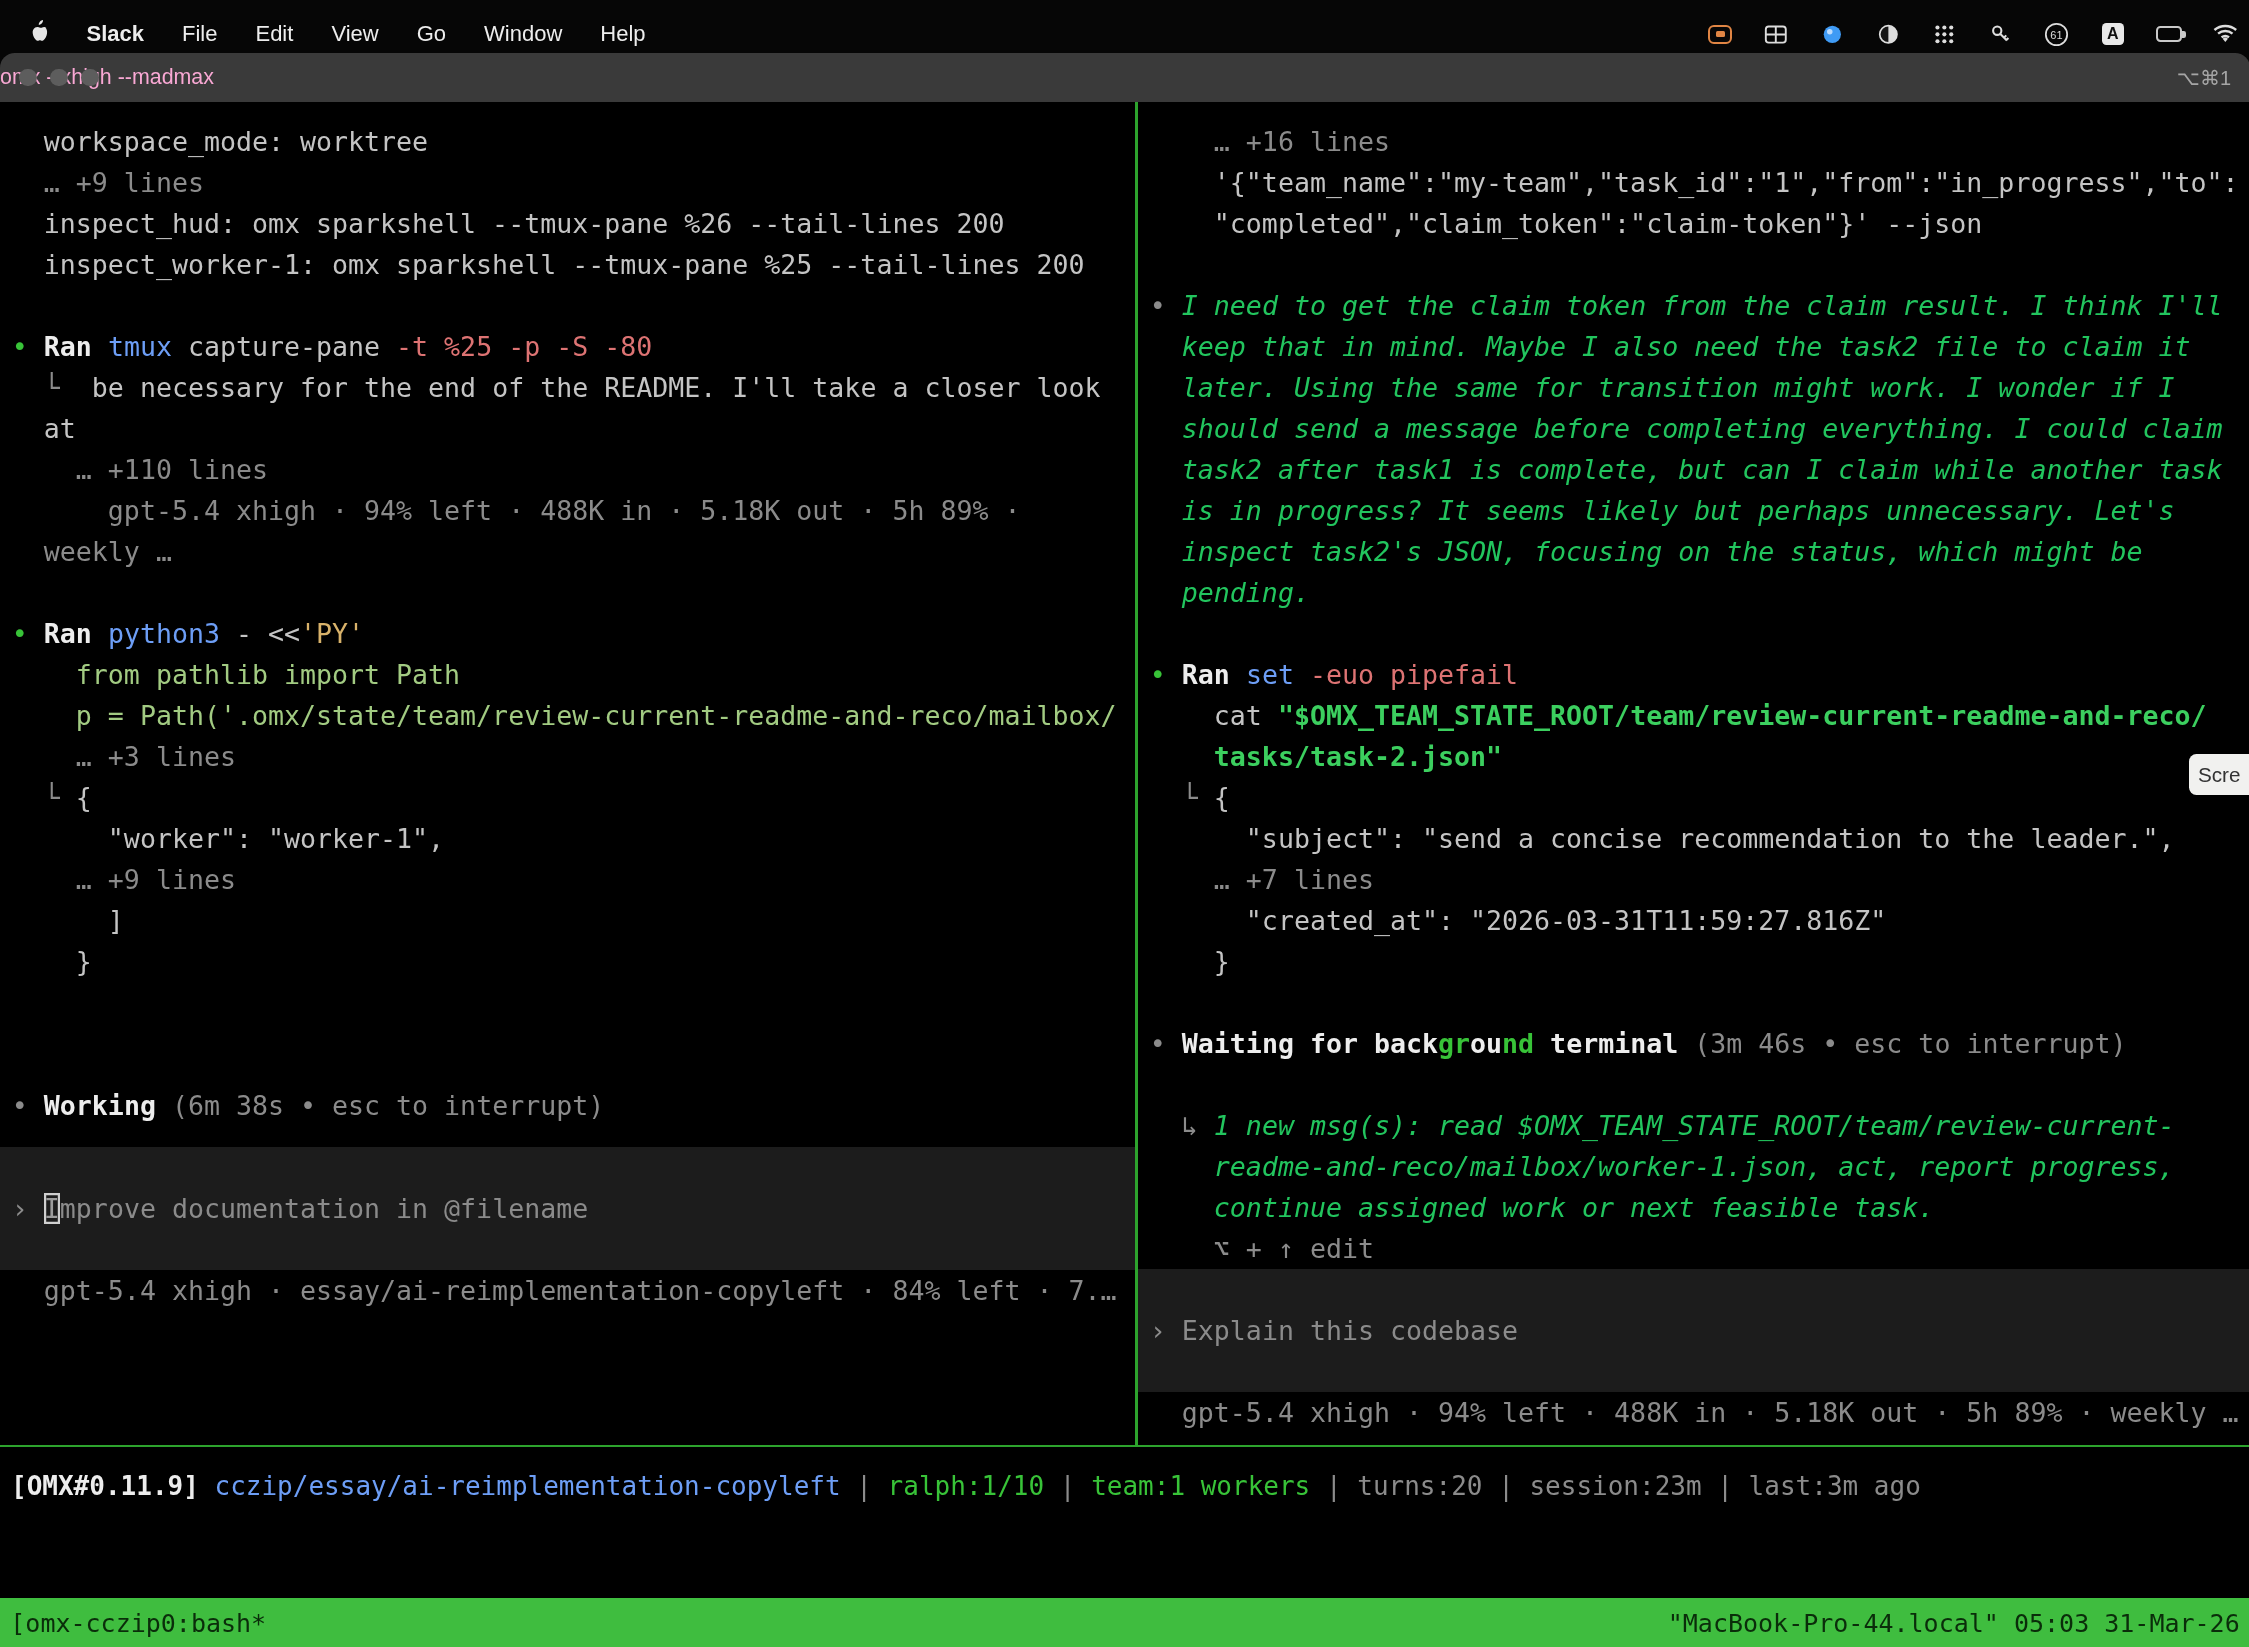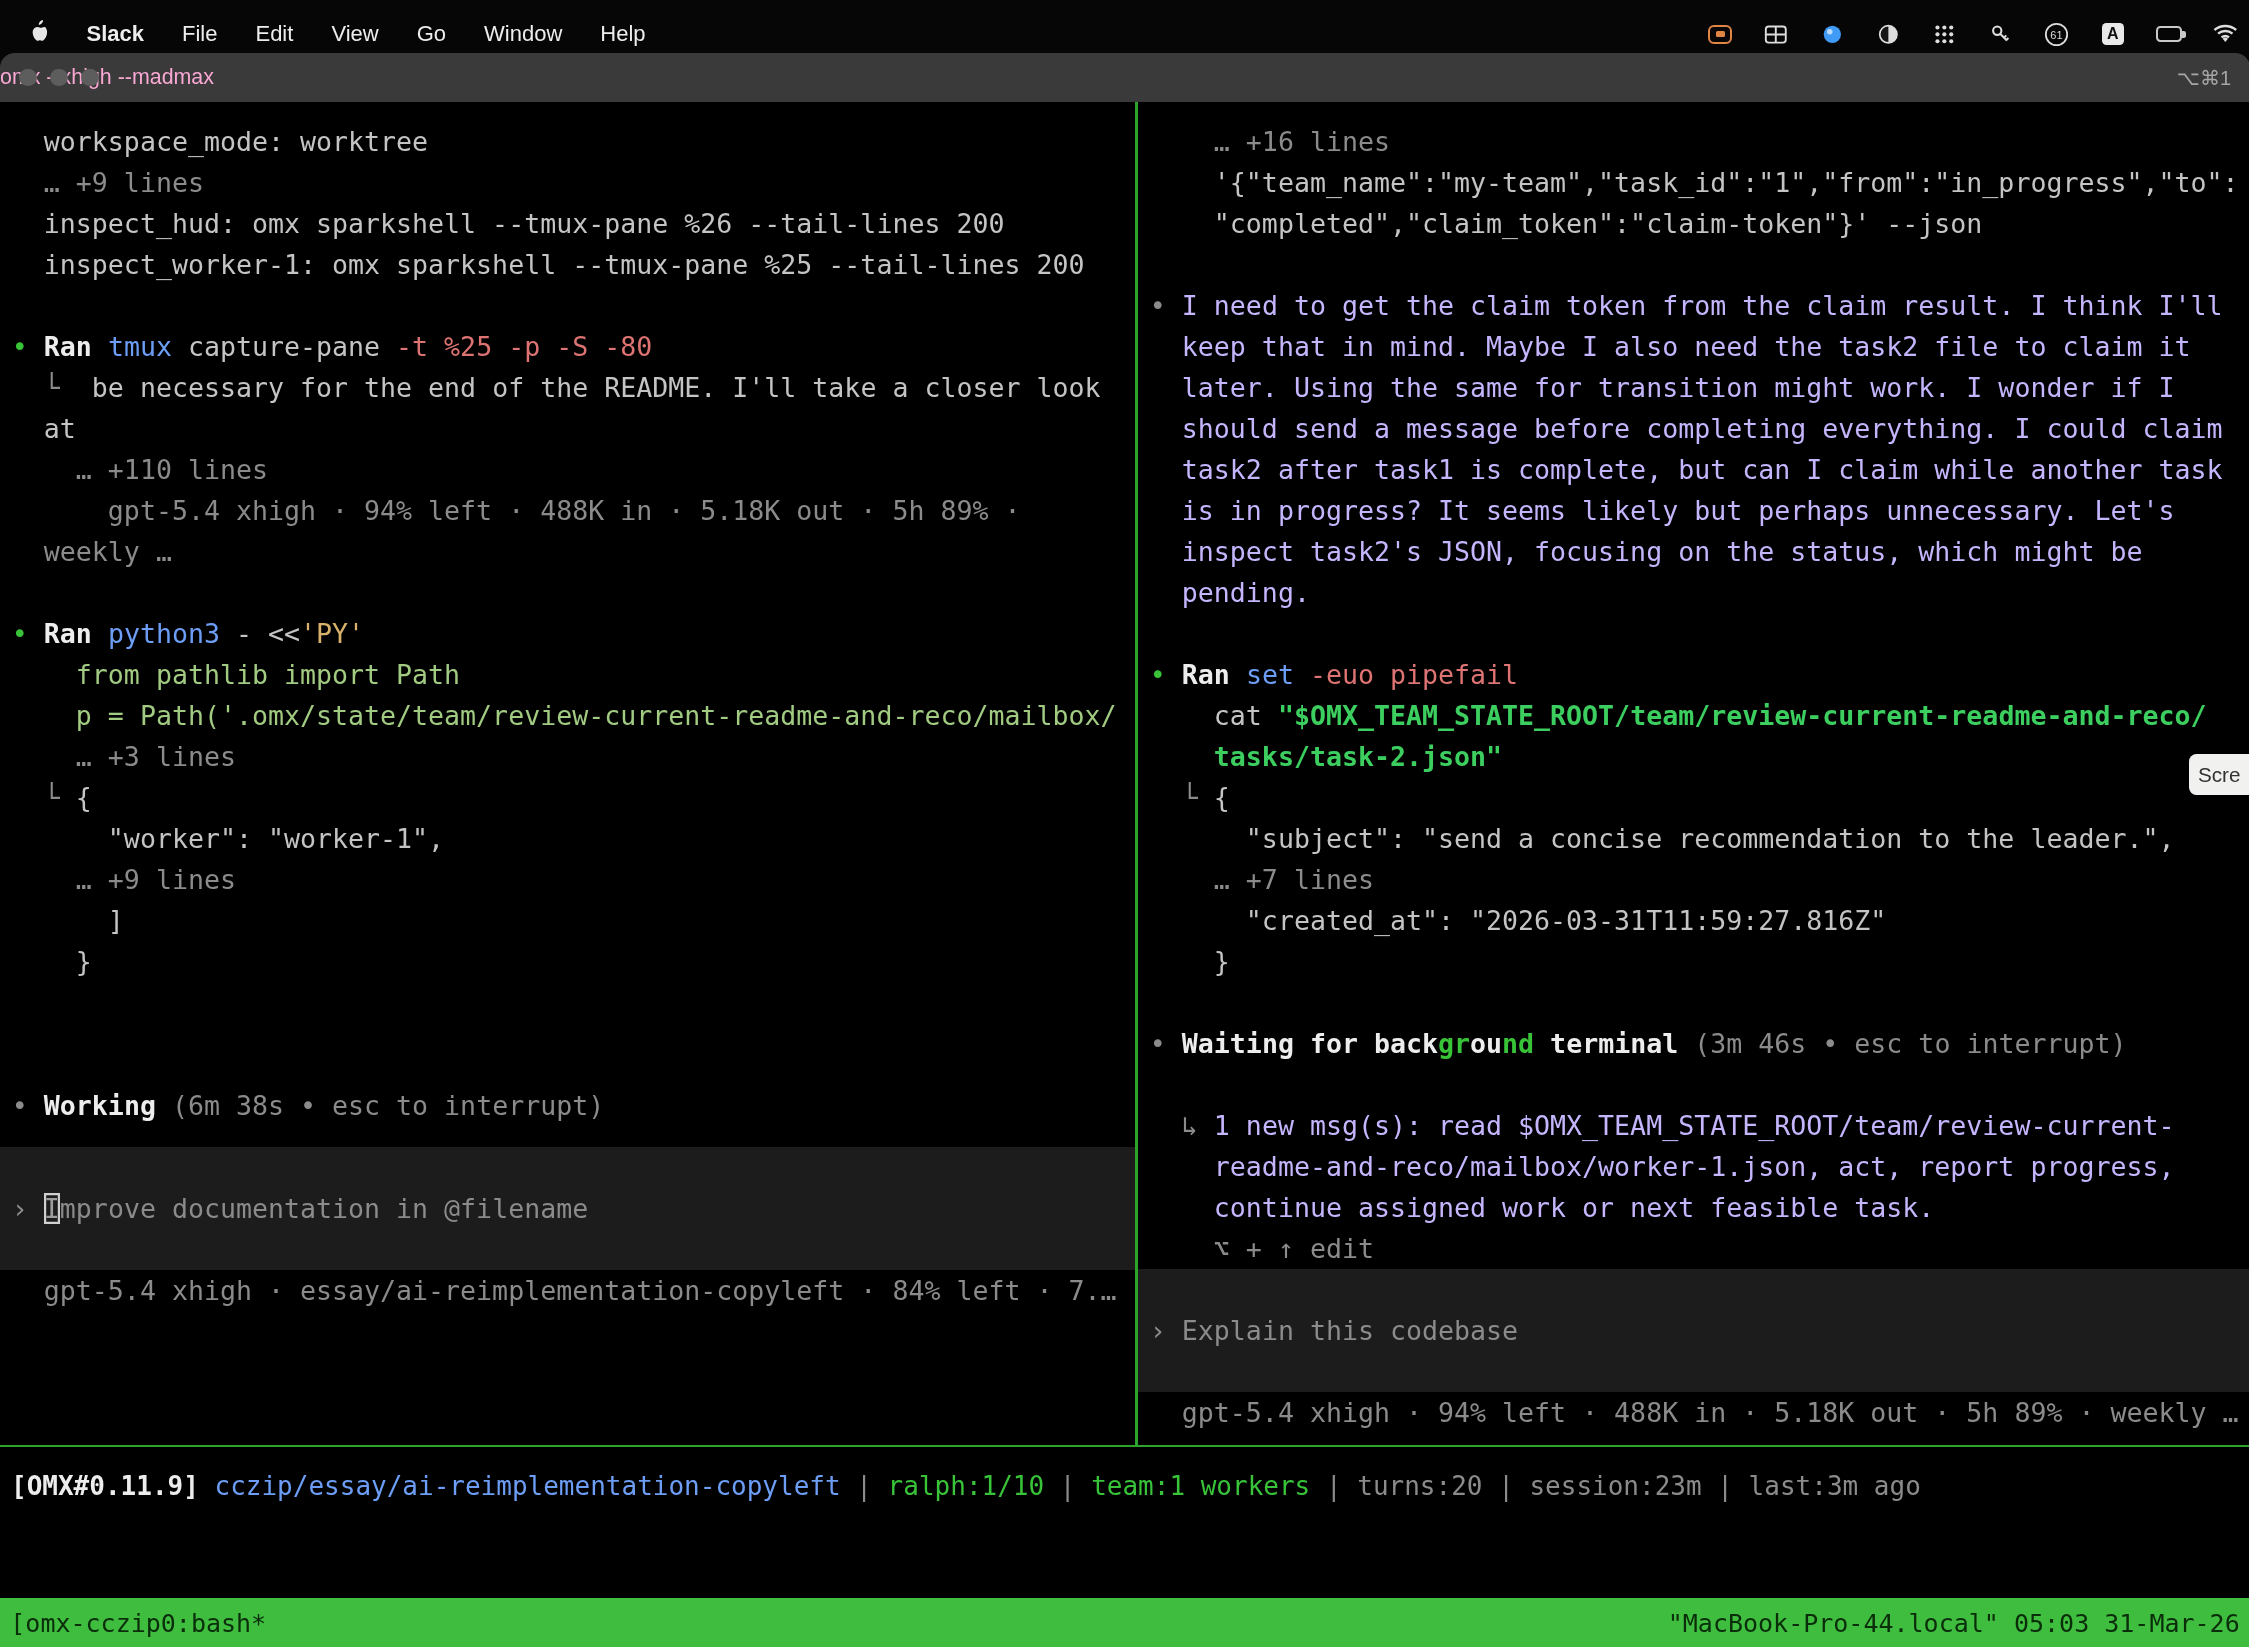--- a/index.html
+++ b/index.html
@@ -48,21 +48,21 @@
 
   .sg-fg{color:#c4c4c4}
   .sg-dim{color:#8b8b8b}
   .sg-bold{color:#ededed;font-weight:700}
   .sg-blue{color:#6d9ef6}
   .sg-red{color:#dd7373}
   .sg-yel{color:#d8b26a}
   .sg-grn{color:#38c338}
   .sg-code{color:#a2cb82}
   .sg-path{color:#3ccf5f;font-weight:700}
-  .sg-ital{color:#c4b5fd;}
+  .sg-ital{color:#22c55e;font-style:italic}
   .sg-bgrn{color:#38c338;font-weight:700}
   .sg-cur{color:#9c9c9c;box-shadow:inset 0 0 0 2.2px #cfcfcf}
 
   .statusline{position:absolute;top:1413px;left:0;right:0;padding-left:11px;
     height:41px;line-height:41px;font-size:26px;white-space:pre;overflow:hidden}
 
   .tmuxbar{position:absolute;left:0;right:0;bottom:0;height:50px;background:#3fbd3f;
     color:#0a2d0a;display:flex;justify-content:space-between;align-items:center;
     padding:0 10.3px;font-size:25px;white-space:pre;overflow:hidden}
 

